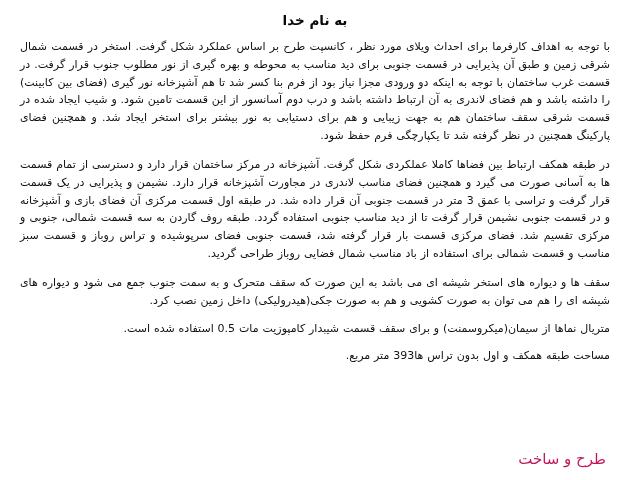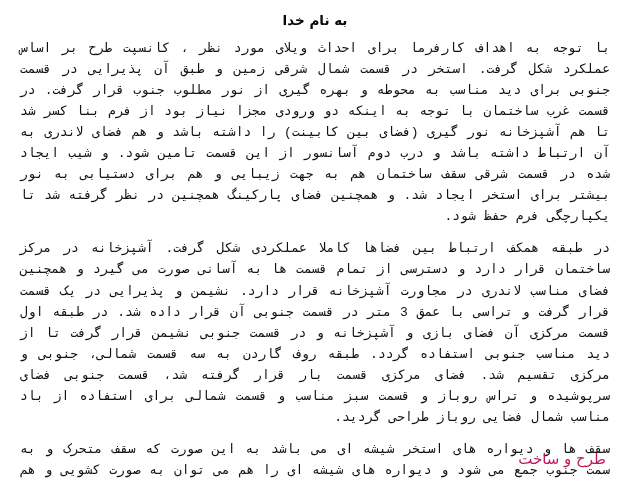--- a/index.html
+++ b/index.html
@@ -28,26 +28,25 @@
     font-size: 13.5px;
     font-weight: bold;
     letter-spacing: 0.2px;
     margin: 2px 0 10px 0;
     color: #0a0a0a;
   }
   .para {
     text-align: justify;
     text-align-last: right;
     direction: rtl;
-    font-size: 13px;
+    font-size: 11px;
     line-height: 1.62;
     margin: 0 0 11px 0;
     color: #111111;
     word-spacing: 0.4px;
-    font-family: Liberation Mono, monospace;
   }
   .para.tight {
     margin-bottom: 9px;
   }
   .para.last {
     margin-bottom: 0;
   }
   
   #watermark {
     position: absolute;
@@ -100,18 +99,19 @@
 </head>
 <body>
 
 <div id="page">
 
   <h1 class="doc-title">به نام خدا</h1>
 
   <p class="para">با توجه به اهداف کارفرما برای احداث ویلای مورد نظر ، کانسپت طرح بر اساس عملکرد شکل گرفت. استخر در قسمت شمال شرقی زمین  و طبق آن پذیرایی در قسمت جنوبی برای دید مناسب به محوطه و بهره گیری از نور مطلوب جنوب قرار گرفت. در قسمت غرب ساختمان با توجه به اینکه دو ورودی مجزا نیاز بود از فرم بنا کسر شد تا هم آشپزخانه نور گیری (فضای بین کابینت) را داشته باشد و هم فضای لاندری به آن ارتباط داشته باشد و  درب  دوم آسانسور  از این قسمت  تامین شود. و شیب ایجاد شده در قسمت شرقی سقف  ساختمان هم به جهت زیبایی و هم برای دستیابی به نور بیشتر برای استخر ایجاد شد. و همچنین فضای پارکینگ همچنین در نظر گرفته شد تا یکپارچگی فرم حفظ شود.</p>
   <p class="para">در طبقه همکف ارتباط بین فضاها کاملا عملکردی شکل گرفت. آشپزخانه در مرکز ساختمان قرار دارد و دسترسی از تمام قسمت ها به آسانی صورت می گیرد و همچنین فضای مناسب لاندری در مجاورت آشپزخانه قرار دارد. نشیمن و پذیرایی در یک قسمت قرار گرفت و تراسی با عمق 3 متر در قسمت جنوبی آن قرار داده شد. در طبقه اول قسمت مرکزی آن فضای بازی و آشپزخانه و در قسمت جنوبی نشیمن قرار گرفت تا از دید مناسب جنوبی استفاده گردد. طبقه روف گاردن به سه قسمت شمالی، جنوبی و مرکزی تقسیم شد. فضای مرکزی قسمت بار قرار گرفته شد، قسمت جنوبی فضای سرپوشیده و تراس روباز و قسمت سبز مناسب و قسمت شمالی برای استفاده از باد مناسب شمال فضایی روباز طراحی گردید.</p>
   <p class="para">سقف ها و دیواره های استخر شیشه ای می باشد به این صورت که سقف متحرک و به سمت جنوب جمع می شود و دیواره های شیشه ای را هم می توان به صورت کشویی و هم به صورت جکی(هیدرولیکی)  داخل زمین نصب کرد.</p>
+  <p class="para tight">متریال نماها از سیمان(میکروسمنت) و برای سقف قسمت شیبدار کامپوزیت مات 0.5 استفاده شده است.</p>
   <p class="para last">مساحت طبقه همکف و اول بدون تراس ها393 متر مربع.</p>
 
 
   <div id="watermark-fa">طرح و ساخت</div>
 
 </div>
 
 </body></html>

